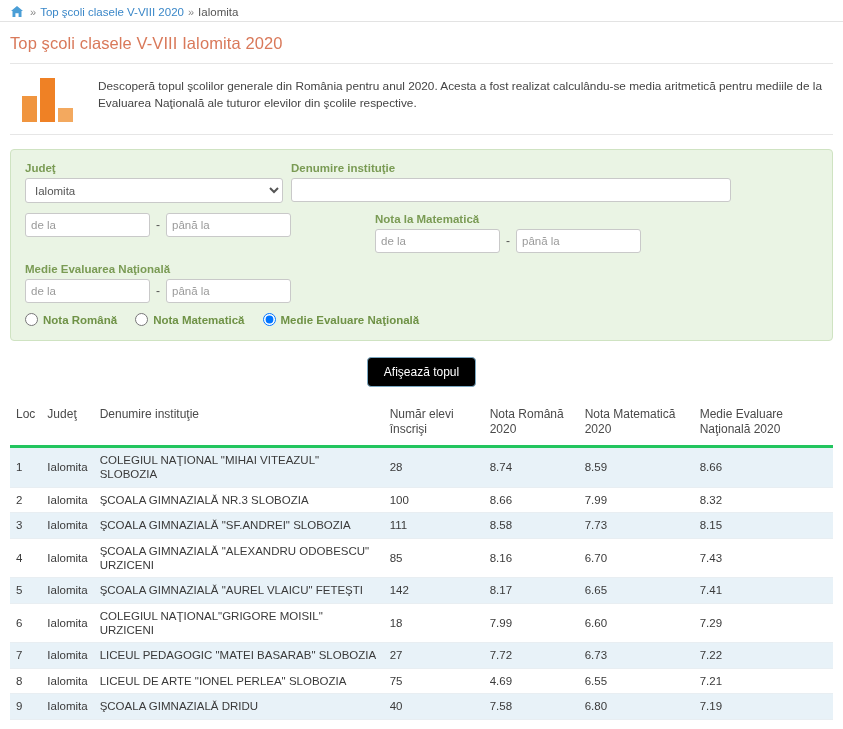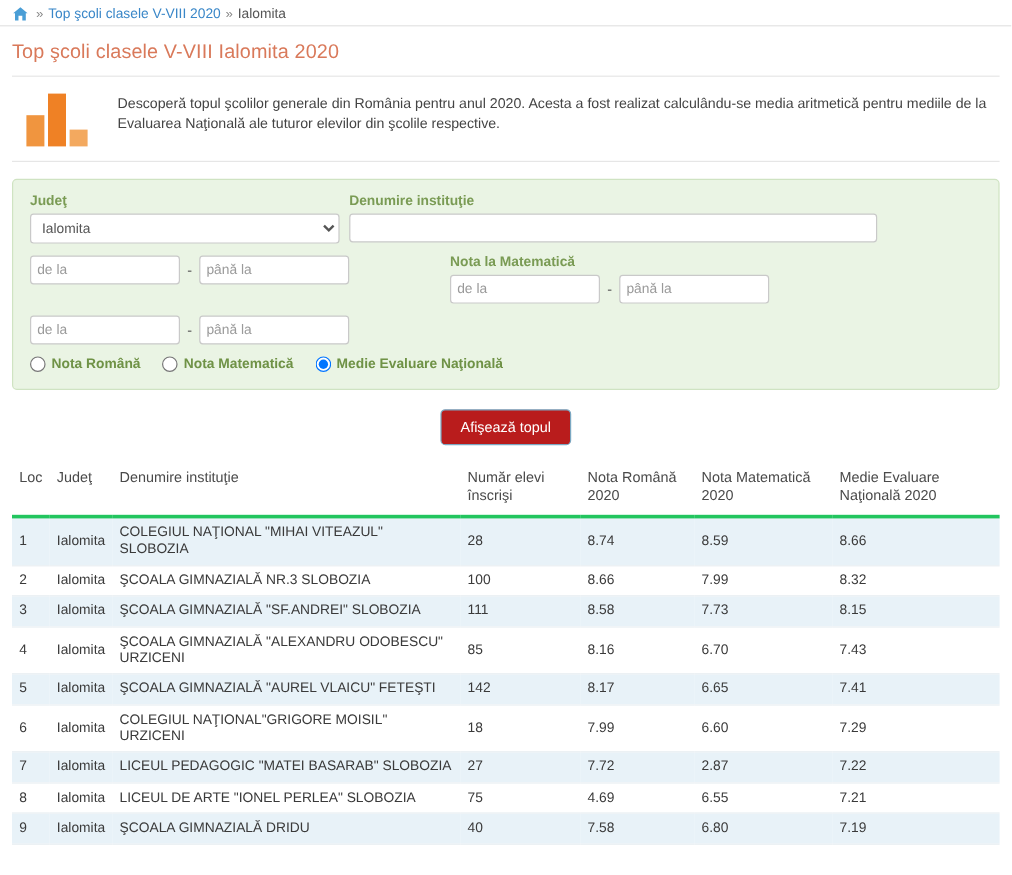--- a/index.html
+++ b/index.html
@@ -131,21 +131,21 @@
     color: #6f9246;
     font-size: 11.5px;
     font-weight: bold;
     text-align: center;
   }
   input[type=radio] { margin: 0; width: 13px; height: 13px; }
 
   
   .submit-wrap { text-align: center; margin-top: 16px; }
   .submit-btn {
-    background: #b91c1c;
+    background: #000000;
     color: #ffffff;
     border: 1px solid #7ba8c2;
     border-radius: 4px;
     font-size: 12px;
     font-family: "Liberation Sans", sans-serif;
     padding: 7px 16px;
     cursor: pointer;
   }
 
   
@@ -238,20 +238,21 @@
         <div class="pair">
           <input class="inp" type="text" value="" placeholder="de la" style="">
           <span class="dash">-</span>
           <input class="inp" type="text" value="" placeholder="până la" style="">
         </div>
       </div>
     </div>
 
     <div class="row">
       <div class="col c-medie">
+        <label class="f-label">Medie Evaluarea Naţională</label>
         <div class="pair">
           <input class="inp" type="text" value="" placeholder="de la" style="">
           <span class="dash">-</span>
           <input class="inp" type="text" value="" placeholder="până la" style="">
         </div>
       </div>
     </div>
 
     <div class="radios">
       <div class="radio-item">
@@ -340,21 +341,21 @@
           <td>7.99</td>
           <td>6.60</td>
           <td>7.29</td>
         </tr>
         <tr class="odd">
           <td>7</td>
           <td>Ialomita</td>
           <td>LICEUL PEDAGOGIC "MATEI BASARAB" SLOBOZIA</td>
           <td>27</td>
           <td>7.72</td>
-          <td>2.87</td>
+          <td>6.73</td>
           <td>7.22</td>
         </tr>
         <tr class="even">
           <td>8</td>
           <td>Ialomita</td>
           <td>LICEUL DE ARTE "IONEL PERLEA" SLOBOZIA</td>
           <td>75</td>
           <td>4.69</td>
           <td>6.55</td>
           <td>7.21</td>

